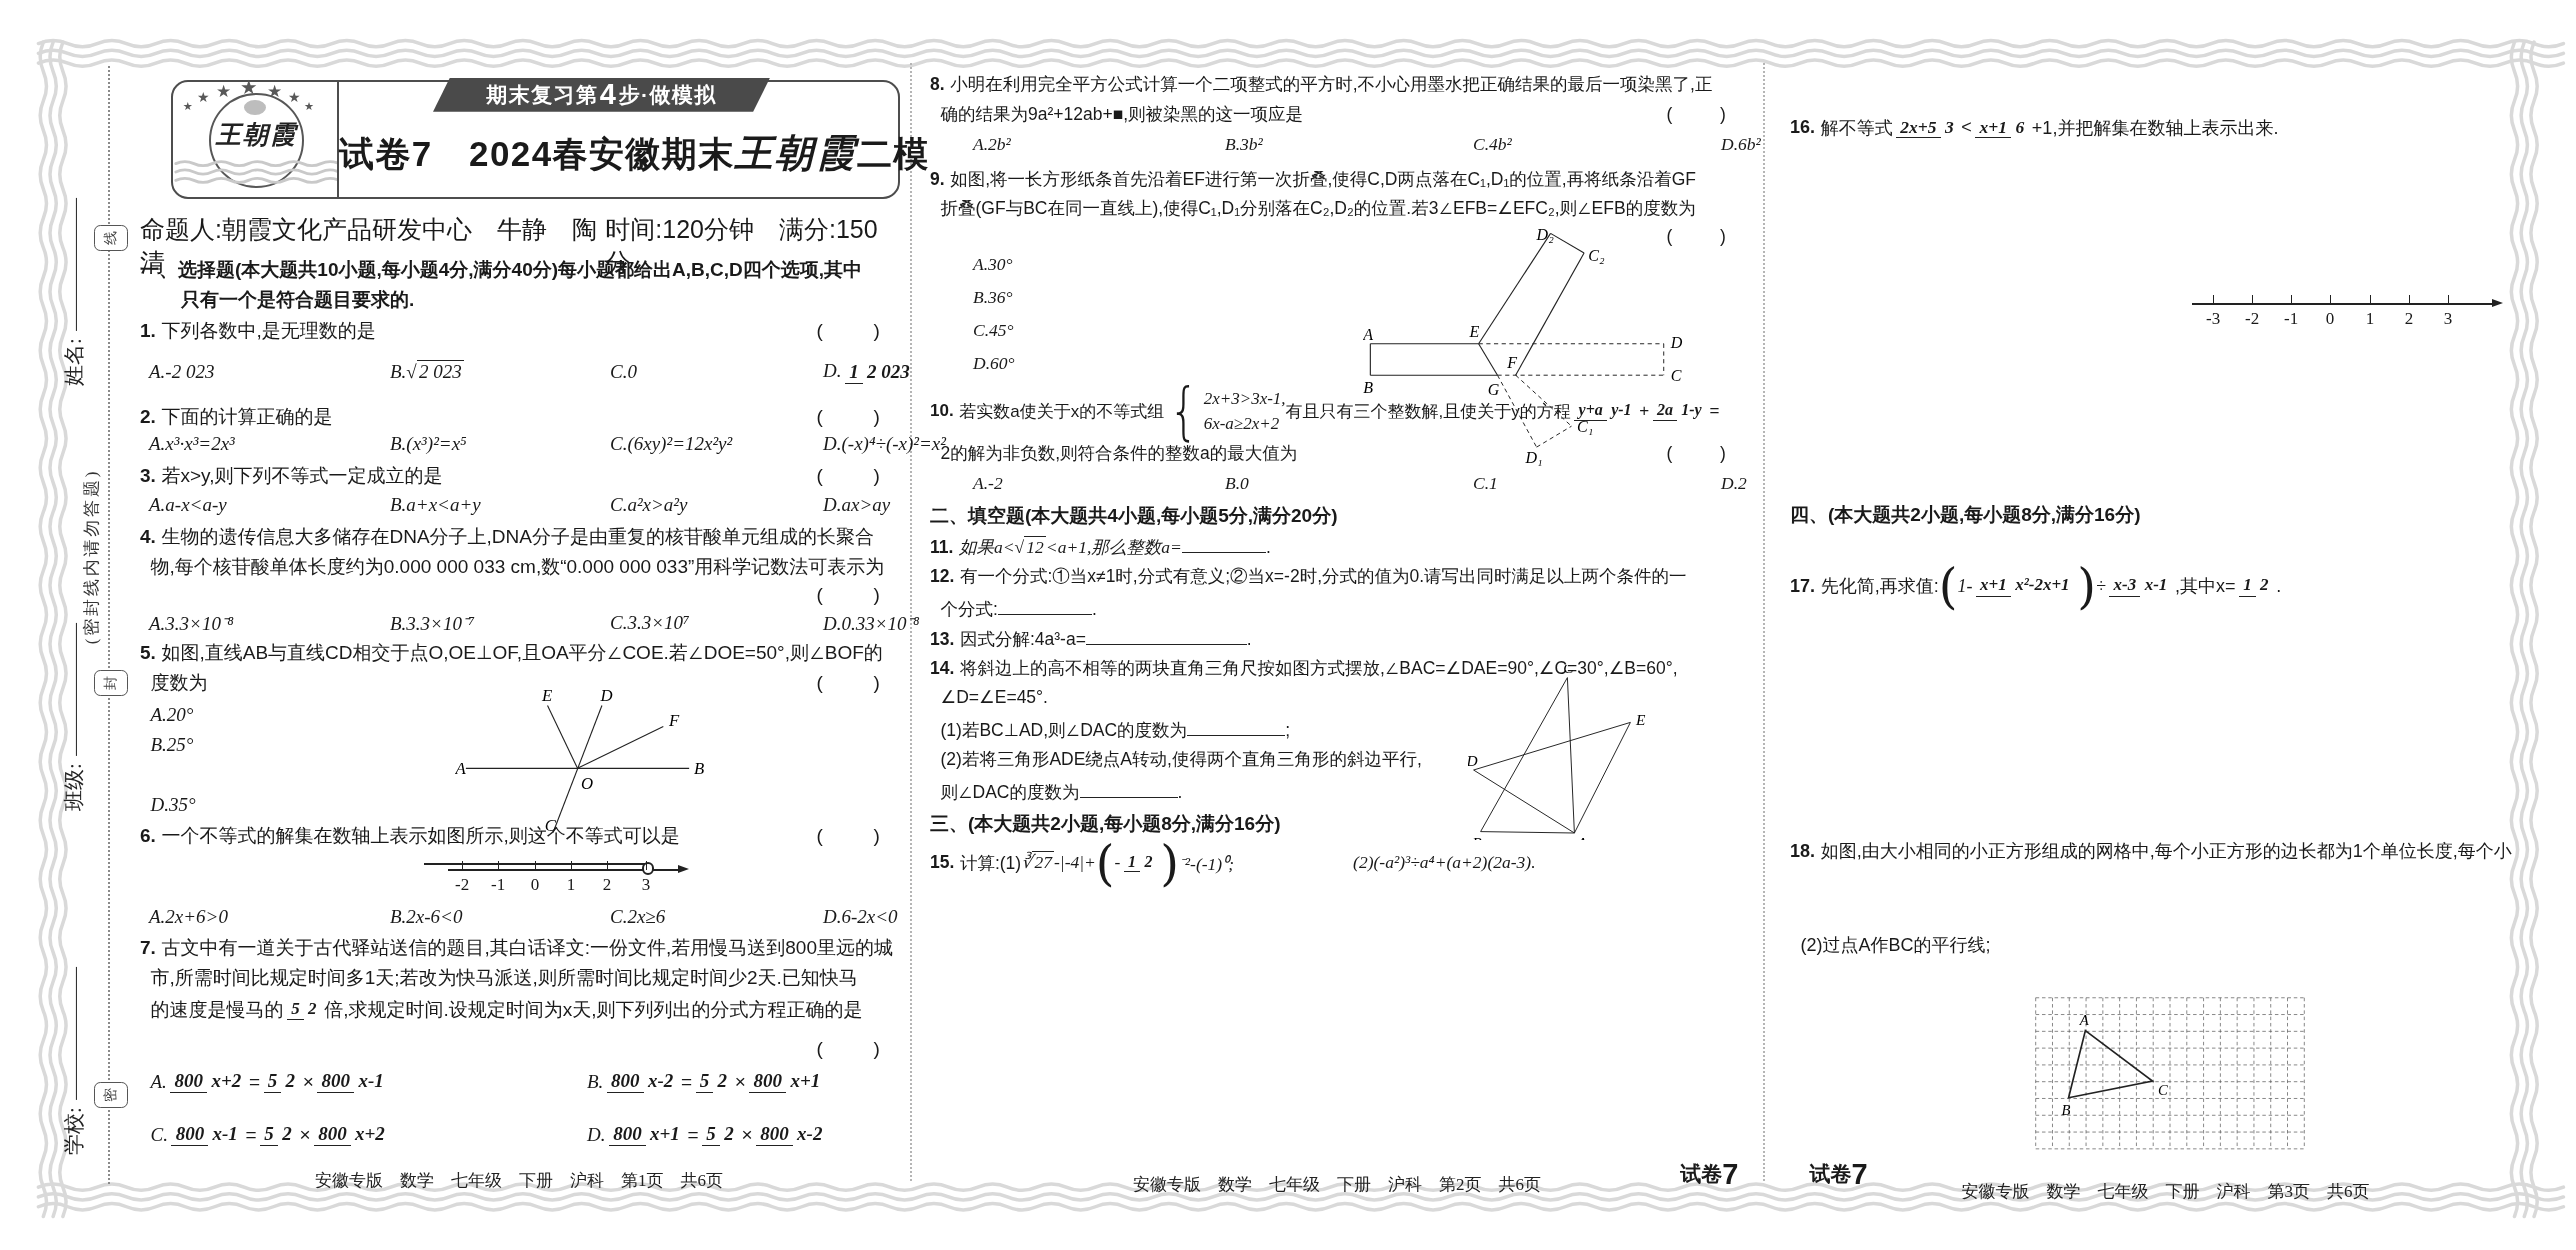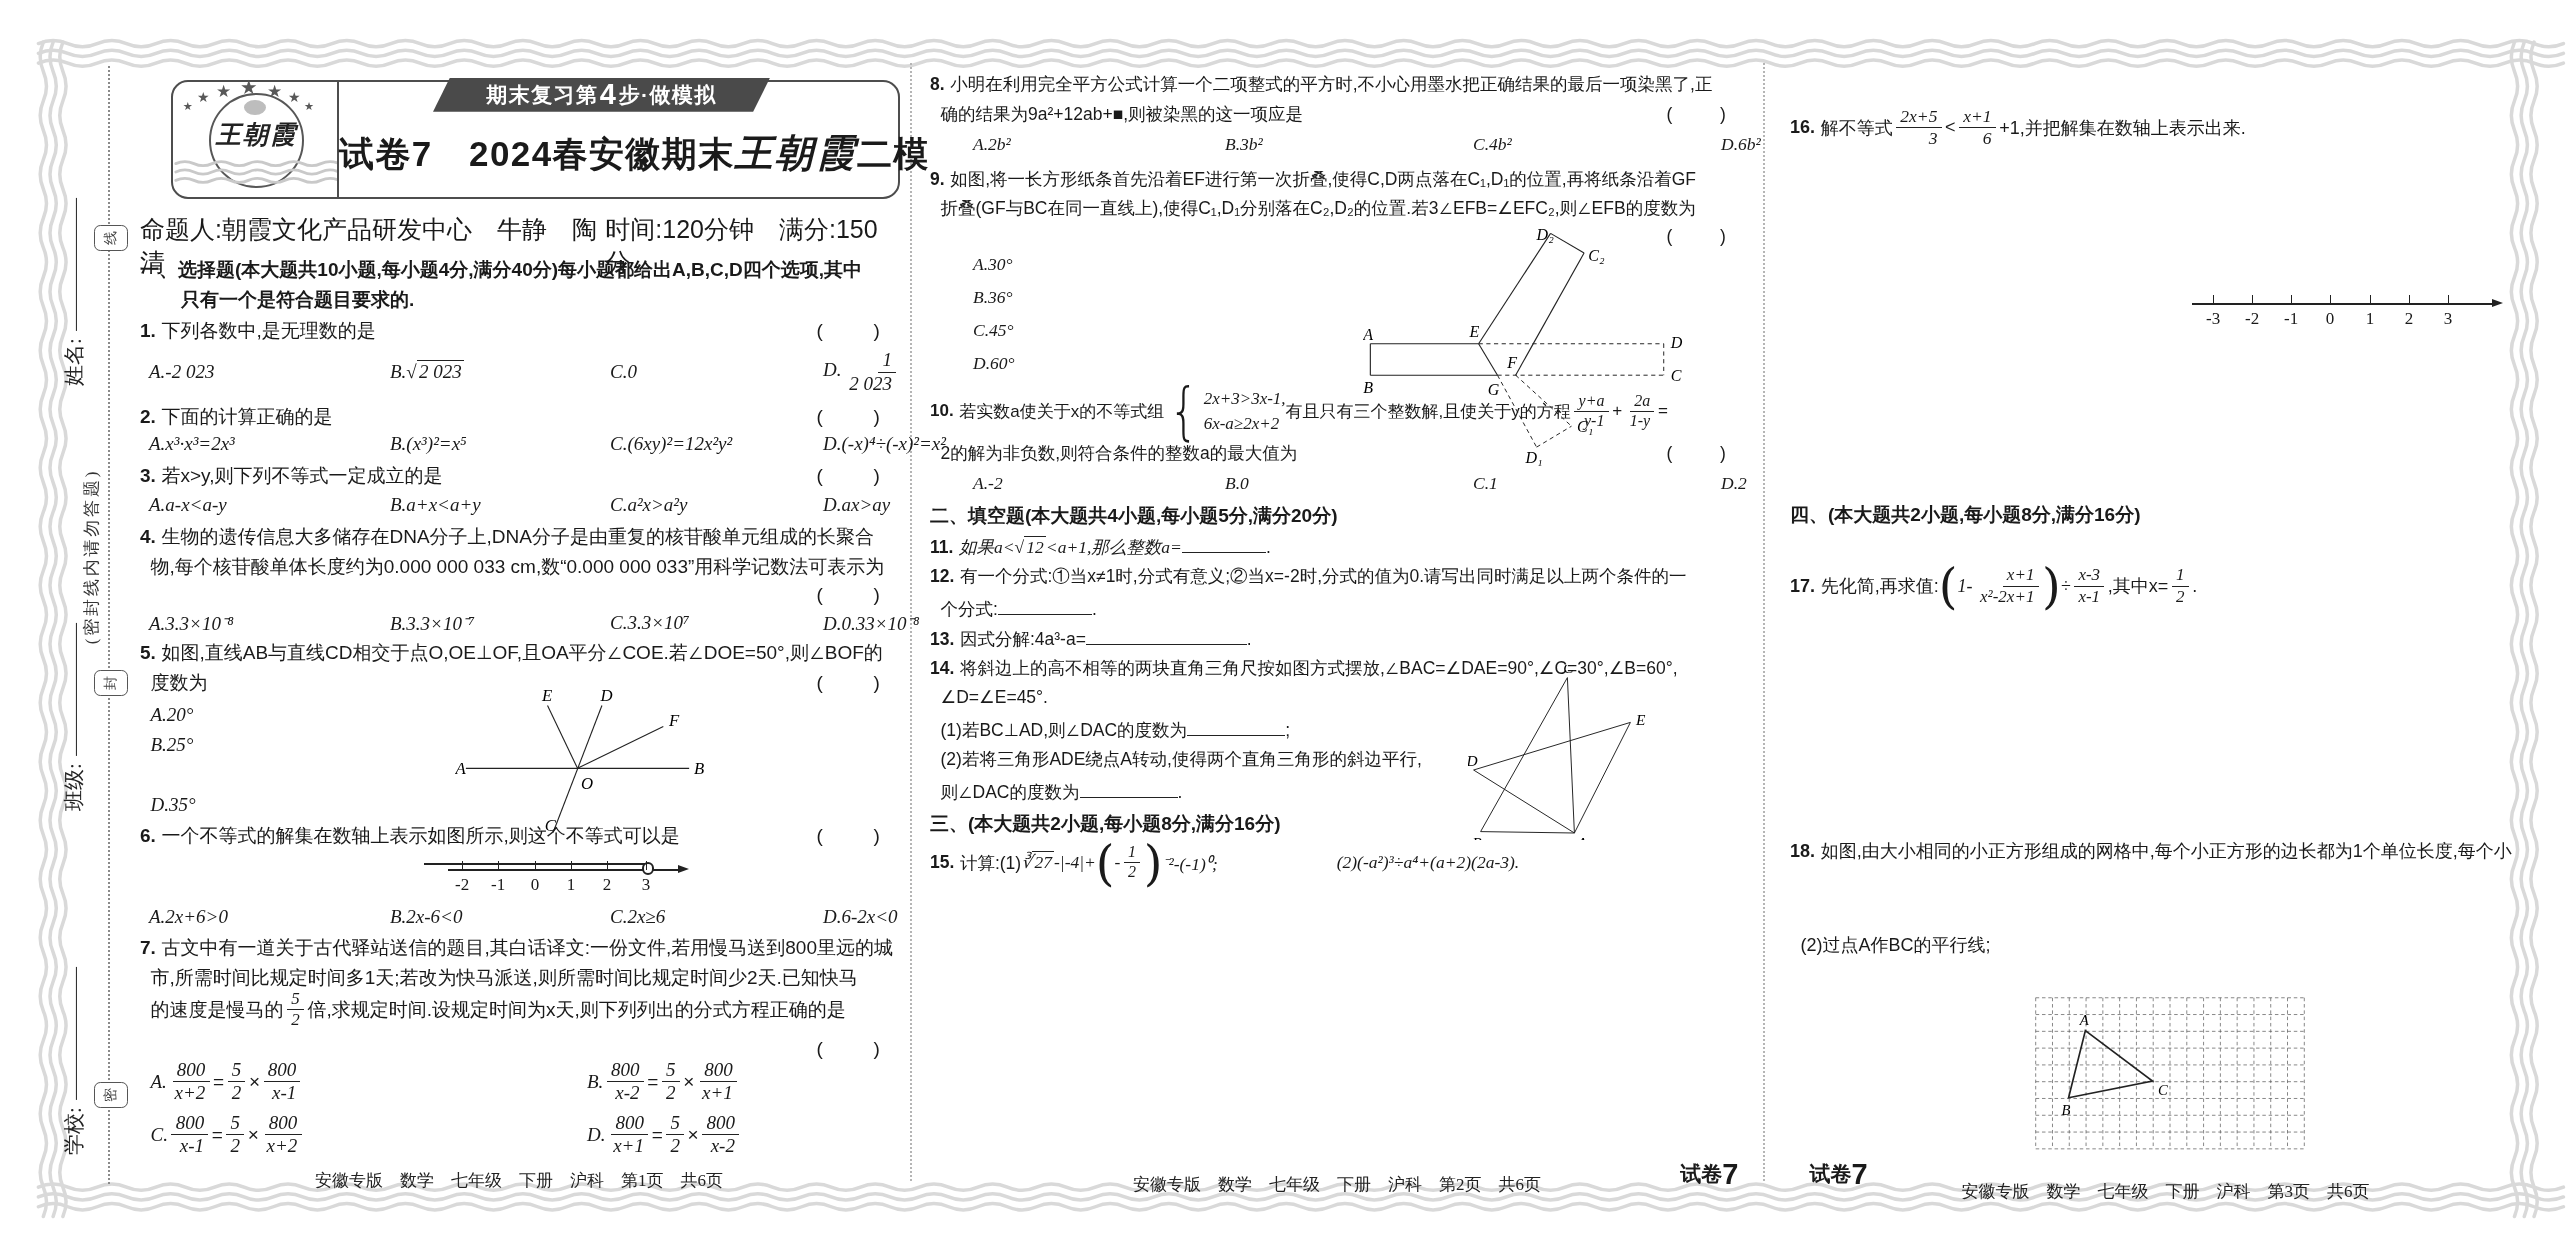--- a/index.html
+++ b/index.html
@@ -27,22 +27,22 @@
   .ln{position:absolute;left:0;right:4.2px;white-space:nowrap;line-height:1.35;}
   .ind{left:10.5px;}
   .qno{font-weight:bold;font-family:"Liberation Sans",sans-serif;margin-right:5.6px;}
   .pr{position:absolute;right:9.8px;letter-spacing:4.2px;}
   .opts{position:absolute;left:9px;right:4.2px;display:grid;align-items:center;white-space:nowrap;}
   .opts4{grid-template-columns:241px 220px 213px auto;}
   .optsP2{left:43px;grid-template-columns:252px 248px 248px auto;}
   .f{font-family:"Liberation Serif",serif;font-style:italic;}
   .sec{position:absolute;left:0;font-weight:bold;font-size:19px;white-space:nowrap;}
   
-  .fr{display:inline-flex;flex-direction:column;align-items:flex-end;vertical-align:middle;
-      margin:0 3.5px;font-family:"Liberation Serif",serif;font-style:italic;line-height:1.18;}
+  .fr{display:inline-flex;flex-direction:row;align-items:flex-start;vertical-align:middle;
+      margin:0 3.5px;font-family:"Liberation Serif",serif;font-style:italic;line-height:1.18;font-weight:bold;}
   .fr .n{border-bottom:1.4px solid #222;padding:0 4.2px;}
   .fr .d{padding:0 4.2px;}
   .frow{position:absolute;display:flex;align-items:center;white-space:nowrap;}
   .sq .bod{border-top:1.4px solid #222;padding:0 2.1px;}
   .bp{font-size:48px;font-weight:normal;font-family:"DejaVu Serif",serif;line-height:0;vertical-align:middle;}
   .brc{font-size:62px;font-family:"DejaVu Sans",sans-serif;font-weight:100;line-height:0;
        display:inline-block;transform:scaleX(.75);vertical-align:middle;}
   .sys{display:inline-flex;flex-direction:column;font-family:"Liberation Serif",serif;
        font-style:italic;font-size:17px;line-height:1.5;vertical-align:middle;}
   .blank{display:inline-block;height:1em;border-bottom:1.4px solid #222;vertical-align:baseline;}

